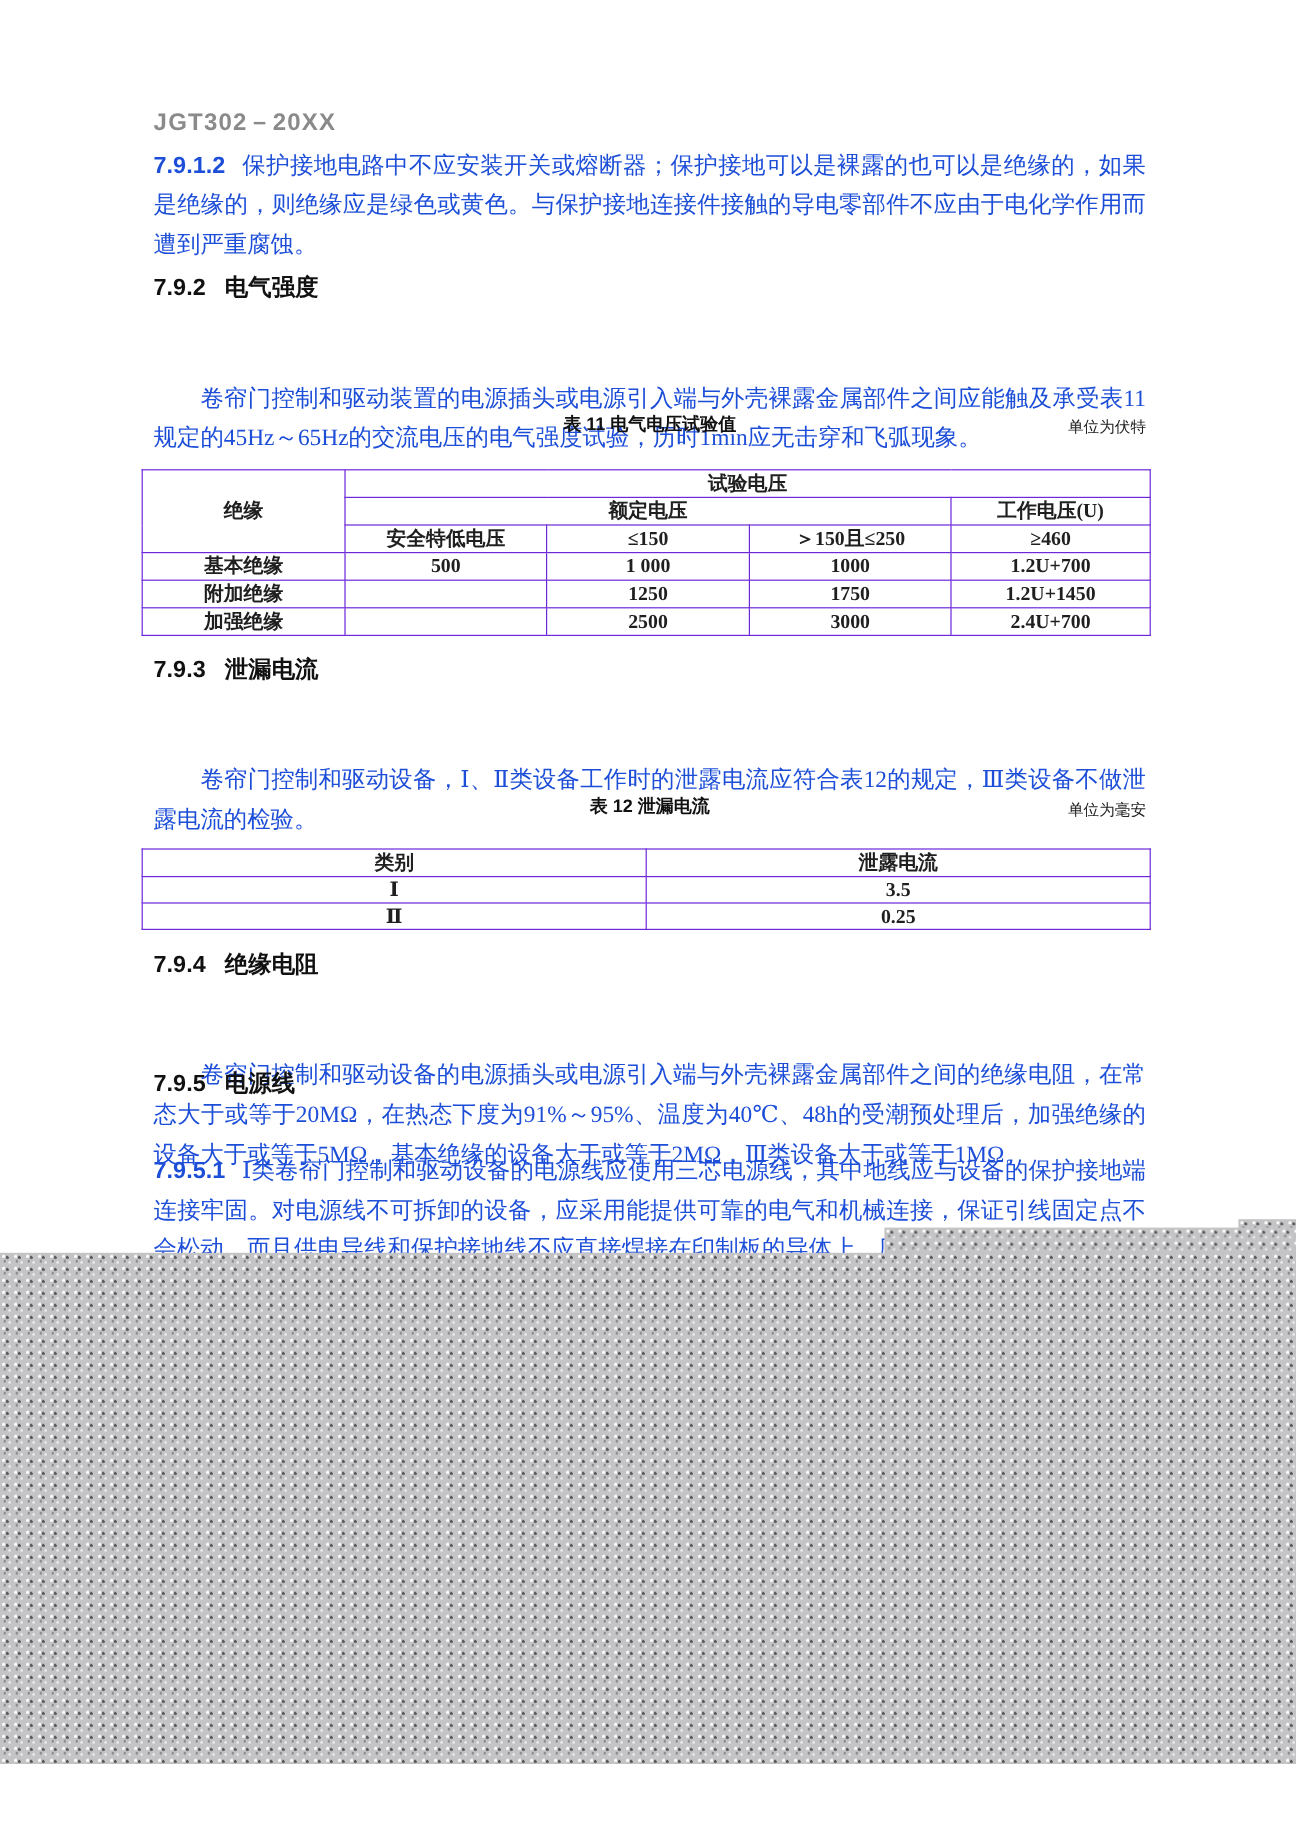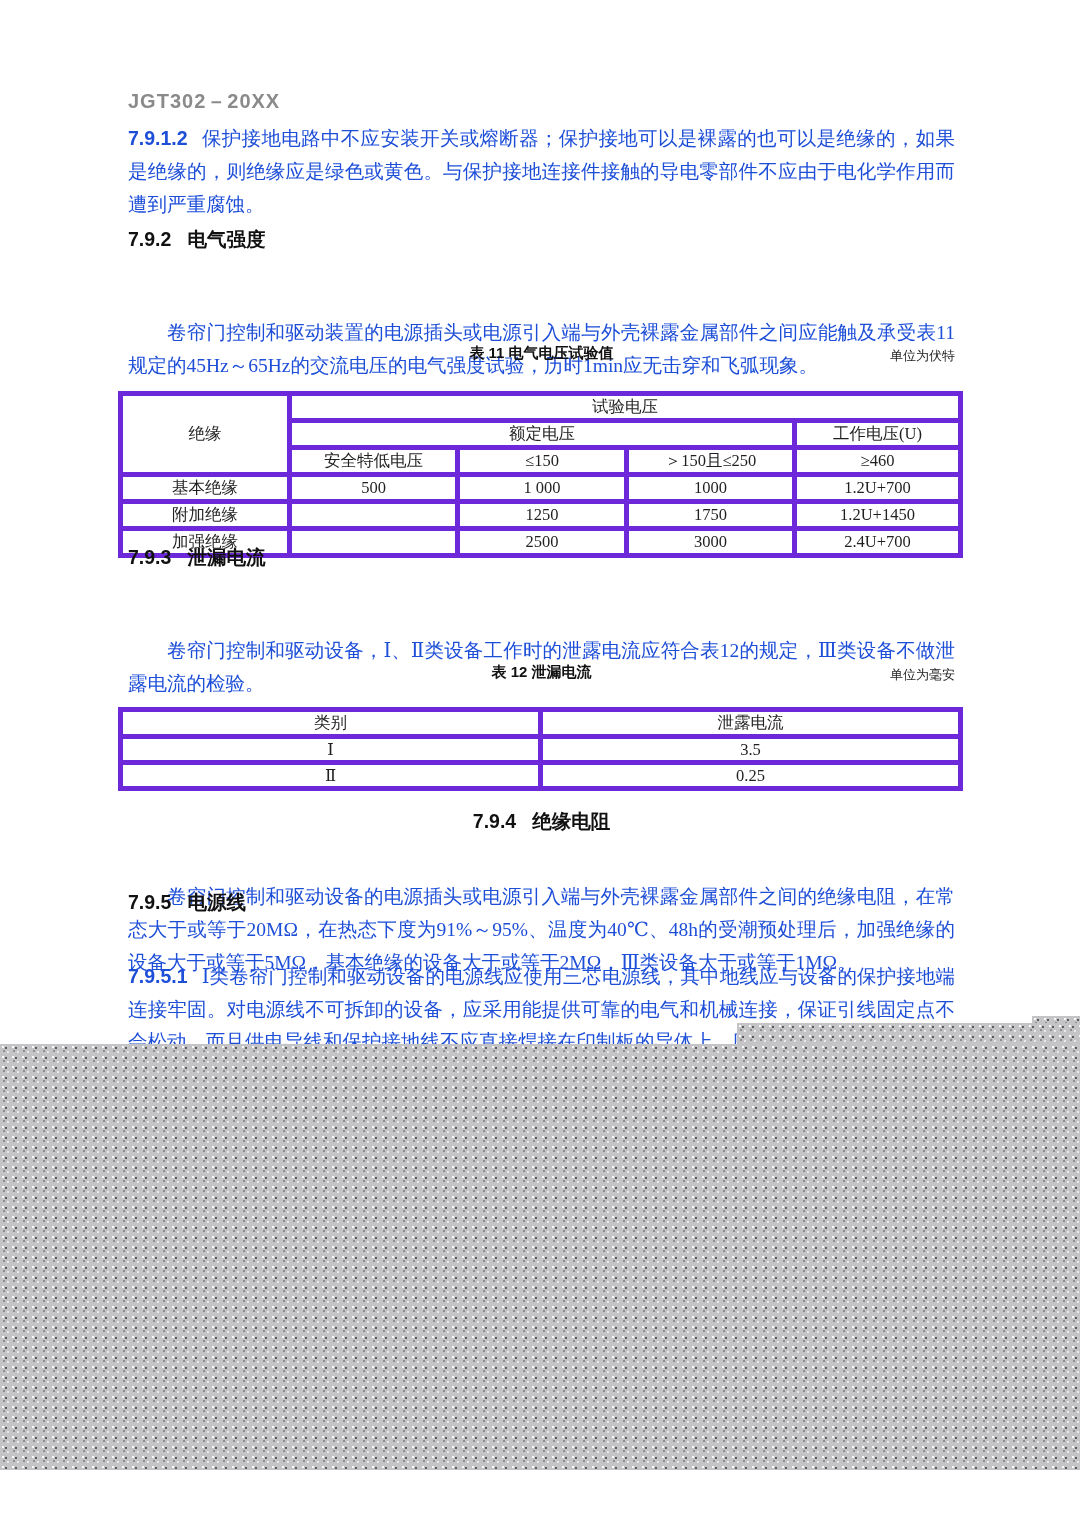--- a/index.html
+++ b/index.html
@@ -57,27 +57,28 @@
 
   table.std{
     border-collapse:collapse;
     width:840px;
     table-layout:fixed;
     font-size:16.5px;
     color:#1f1f1f;
   }
   .tbl-wrap{left:118px;width:840px;}
   table.std td{
-    border:5px solid #6d28d9;
+    border:1px solid #6d28d9;
     text-align:center;
     vertical-align:middle;
     height:21px;
     padding:0 2px;
     overflow:hidden;
     white-space:nowrap;
+    font-weight:bold;
   }
 
   .texture{
     position:absolute;
     background-color:#c4c4c6;
     background-image:
       radial-gradient(circle at 3px 3px, #fbfbfb 1.1px, transparent 1.5px),
       radial-gradient(circle at 6px 4px, #59595c 1.1px, transparent 1.5px),
       radial-gradient(circle at 4px 7px, #8e8e90 0.9px, transparent 1.3px),
       radial-gradient(circle at 8px 8px, #e9e9eb 0.9px, transparent 1.3px);
@@ -191,21 +192,21 @@
         <td>3.5</td>
       </tr>
       <tr>
         <td>Ⅱ</td>
         <td>0.25</td>
       </tr>
     </tbody>
       </table>
   </div>
 
-  <div class="abs sec-heading" style="top:808px;text-align:center;">
+  <div class="abs sec-heading" style="top:790px;">
     <span class="num">7.9.4</span><span>绝缘电阻</span>
   </div>
 
   <div class="abs para indent" style="top:832px;">
     <span>卷帘门控制和驱动设备的电源插头或电源引入端与外壳裸露金属部件之间的绝缘电阻，在常态大于或等于20MΩ，在热态下度为91%～95%、温度为40℃、48h的受潮预处理后，加强绝缘的设备大于或等于5MΩ，基本绝缘的设备大于或等于2MΩ，Ⅲ类设备大于或等于1MΩ。</span>
   </div>
 
   <div class="abs sec-heading" style="top:889px;">
     <span class="num">7.9.5</span><span>电源线</span>
   </div>

